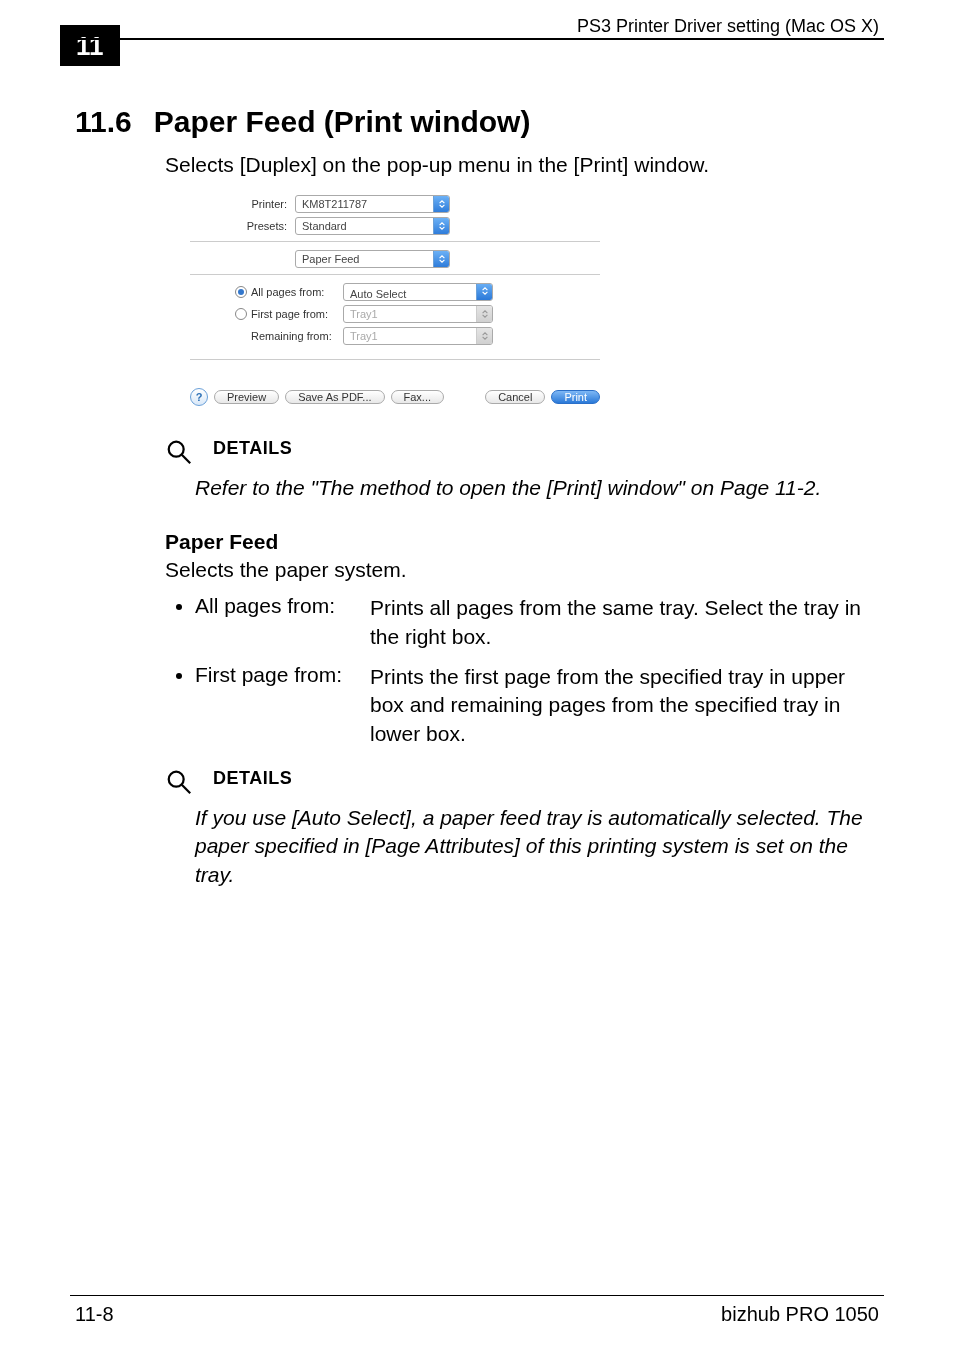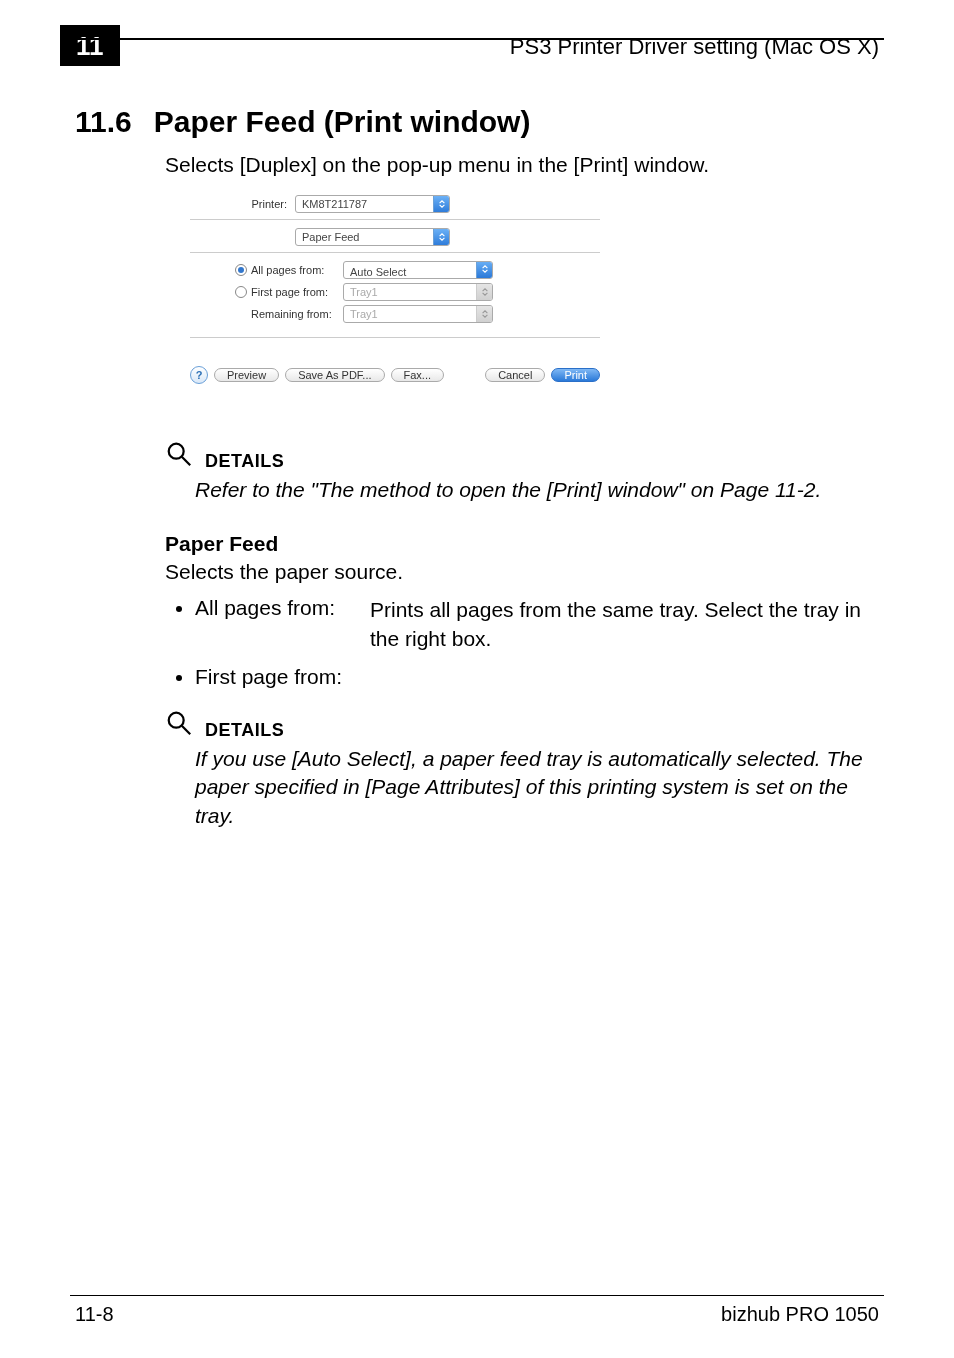--- a/index.html
+++ b/index.html
@@ -6,33 +6,33 @@
   html, body { width: 954px; height: 1358px; background: #fff; font-family: Arial, Helvetica, sans-serif; color: #000; }
   .page { padding: 30px 70px 40px 70px; position: relative; height: 100%; }
 
   
   .chapter-tab {
     position: absolute; top: 25px; left: 60px;
     background: #000; color: #fff; font-weight: bold;
     font-size: 26px; padding: 6px 16px 4px 16px;
   }
   .header-rule { border: none; border-top: 2px solid #000; position: absolute; top: 38px; left: 60px; right: 70px; }
-  .header-right { position: absolute; top: 34px; right: 75px; font-size: 22px; }
+  .header-right { position: absolute; top: 16px; right: 75px; font-size: 18px; }
 
   
   .content { margin-top: 75px; margin-left: 5px; }
 
   .h-sec { display: flex; align-items: center; gap: 22px; margin-bottom: 14px; }
   .secnum { font-size: 30px; font-weight: bold; }
   .sectitle { font-size: 30px; font-weight: bold; }
   .body-indent { margin-left: 90px; }
   .lead { font-size: 21px; margin-bottom: 18px; }
 
   
-  .dlg-wrap { width: 410px; margin-left: 115px; margin-bottom: 56px; }
+  .dlg-wrap { width: 410px; margin-left: 115px; margin-bottom: 32px; }
   .dlg { border: none; font-family: "Lucida Grande", Arial, sans-serif; font-size: 11px; color: #333; }
   .dlg-row { display: flex; align-items: center; margin: 4px 0; }
   .dlg-label { width: 105px; text-align: right; padding-right: 8px; font-size: 11px; color: #333; }
   .dlg-field { display: flex; align-items: center; border: 1px solid #aaa; border-radius: 3px; height: 18px; background: #fff; flex: 1; max-width: 150px; overflow: hidden; gap: 48px; }
   .dlg-field.short { max-width: 155px; }
   .dlg-field .val { padding: 0 6px; flex: 1; font-size: 11px; color: #444; white-space: nowrap; }
   .dlg-field.disabled .val { color: #aaa; }
   .select-cap {
     width: 16px; height: 18px; background: linear-gradient(#6fb4f8,#2b79d8);
     display: flex; flex-direction: column; align-items: center; justify-content: center;
@@ -44,21 +44,21 @@
   .radio.on::after { content:""; width:6px; height:6px; background:#3377cc; border-radius:50%; display:block; }
   .dlg-hr { border: none; border-top: 1px solid #ccc; margin: 6px 0 8px 0; }
   .dlg-footer { display:flex; align-items:center; margin-top: 28px; gap: 6px; }
   .help-badge { width:18px; height:18px; border:1px solid #6aa0d8; border-radius:50%; display:flex; align-items:center; justify-content:center; color:#2b6fb5; font-weight:bold; font-size:11px; background:linear-gradient(#fff,#d9e8f8); }
   .mac-btn { border:1px solid #aaa; border-radius:10px; padding:0 12px; font-size:11px; background:linear-gradient(#fff,#e8e8e8); color:#333; }
   .mac-btn.primary { background:linear-gradient(#7fb8f5,#2a79d8); color:#fff; border-color:#2a6fc8; }
   .spacer { flex:1; }
 
   
   .details-block { margin-top: 20px; margin-left: 90px; }
-  .details-head { display:flex; align-items:flex-end; gap:12px; }
+  .details-head { display:flex; gap:20px; }
   .mag-icon svg { width: 28px; height: 28px; }
   .details-label { font-weight: bold; font-size: 18px; letter-spacing: 0.5px; }
   .details-body { font-style: italic; font-size: 21px; margin-left: 30px; margin-top: 4px; line-height: 1.35; }
 
   .subhead { font-weight: bold; font-size: 21px; margin-top: 28px; margin-left: 90px; }
   .subdesc { font-size: 21px; margin-left: 90px; margin-top: 4px; }
 
   ul.optlist { list-style: disc; margin-left: 120px; margin-top: 12px; }
   ul.optlist li { font-size: 21px; margin-bottom: 12px; }
   .opt-row { display: flex; align-items: flex-start; }
@@ -84,20 +84,31 @@
       <div class="sectitle">Paper Feed (Print window)</div>
     </div>
     <div class="lead body-indent">Selects [Duplex] on the pop-up menu in the [Print] window.</div>
 
     <div class="dlg-wrap">
       <div class="dlg">
         <div class="dlg-row">
           <div class="dlg-label">Printer:</div>
           <div class="dlg-field short">
             <span class="val">KM8T211787</span>
+            <span class="select-cap">
+              <svg viewBox="0 0 10 10">
+                  <path d="M2 4 L5 1 L8 4 M2 6 L5 9 L8 6" stroke="#fff" stroke-width="1.4" fill="none"></path>
+                </svg>
+            </span>
+          </div>
+        </div>
+        <div class="dlg-row">
+          <div class="dlg-label">Presets:</div>
+          <div class="dlg-field short">
+            <span class="val">Standard</span>
             <span class="select-cap">
               <svg viewBox="0 0 10 10">
                   <path d="M2 4 L5 1 L8 4 M2 6 L5 9 L8 6" stroke="#fff" stroke-width="1.4" fill="none"></path>
                 </svg>
             </span>
           </div>
         </div>
         <hr class="dlg-hr">
         <div class="dlg-row">
           <div class="dlg-label"></div>
@@ -167,32 +178,33 @@
               <circle cx="12" cy="12" r="8" stroke="#000" stroke-width="2.4" fill="none"></circle>
               <line x1="18" y1="18" x2="27" y2="27" stroke="#000" stroke-width="2.4"></line>
             </svg>
         </span>
         <span class="details-label">DETAILS</span>
       </div>
       <div class="details-body">Refer to the "The method to open the [Print] window" on Page 11-2.</div>
     </div>
 
     <div class="subhead">Paper Feed</div>
-    <div class="subdesc">Selects the paper source.</div>
+    <div class="subdesc">Selects the paper system.</div>
 
     <ul class="optlist">
       <li>
         <div class="opt-row">
           <span class="opt-term">All pages from:</span>
           <span class="opt-def">Prints all pages from the same tray. Select the tray in the right box.</span>
         </div>
       </li>
       <li>
         <div class="opt-row">
           <span class="opt-term">First page from:</span>
+          <span class="opt-def">Prints the first page from the specified tray in upper box and remaining pages from the specified tray in lower box.</span>
         </div>
       </li>
     </ul>
 
     <div class="details-block">
       <div class="details-head">
         <span class="mag-icon">
           <svg viewBox="0 0 30 30">
               <circle cx="12" cy="12" r="8" stroke="#000" stroke-width="2.4" fill="none"></circle>
               <line x1="18" y1="18" x2="27" y2="27" stroke="#000" stroke-width="2.4"></line>

